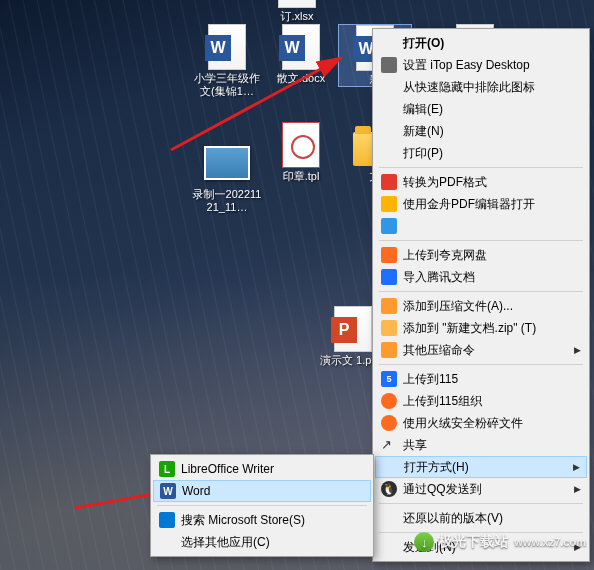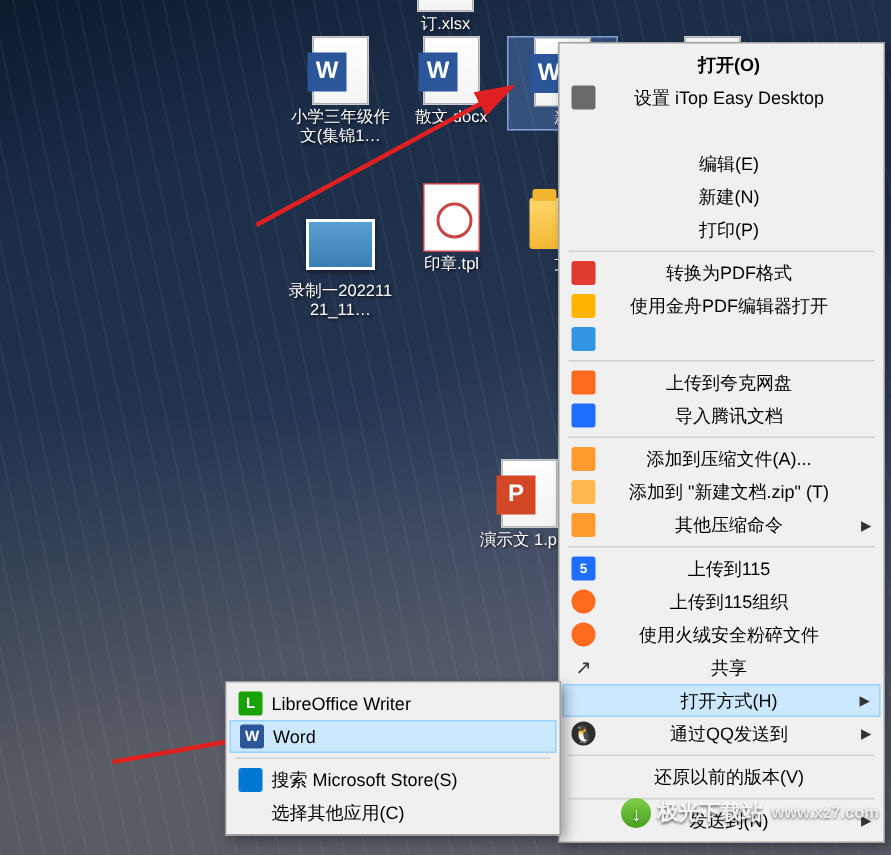--- a/index.html
+++ b/index.html
@@ -136,21 +136,20 @@
   position: absolute;
   top: 28px;
   left: 372px;
   width: 218px;
   background: #f0f0f0;
   border: 1px solid #a0a0a0;
   box-shadow: 3px 3px 8px rgba(0,0,0,0.35);
   padding: 3px 2px;
   font-size: 12px;
   color: #000;
-  text-align: center;
 }
 .menu-item {
   display: flex;
   align-items: center;
   height: 22px;
   padding: 0 18px 0 4px;
   position: relative;
   cursor: default;
 }
 .menu-item.highlight {
@@ -324,20 +323,21 @@
       <span class="mi-text" style="font-weight: bold;">打开(O)</span>
     </div>
     <div class="menu-item">
       <span class="mi-icon">
         <span class="ico ico-gear"></span>
       </span>
       <span class="mi-text">设置 iTop Easy Desktop</span>
     </div>
     <div class="menu-item">
       <span class="mi-icon"></span>
+      <span class="mi-text">从快速隐藏中排除此图标</span>
     </div>
     <div class="menu-item">
       <span class="mi-icon"></span>
       <span class="mi-text">编辑(E)</span>
     </div>
     <div class="menu-item">
       <span class="mi-icon"></span>
       <span class="mi-text">新建(N)</span>
     </div>
     <div class="menu-item">

